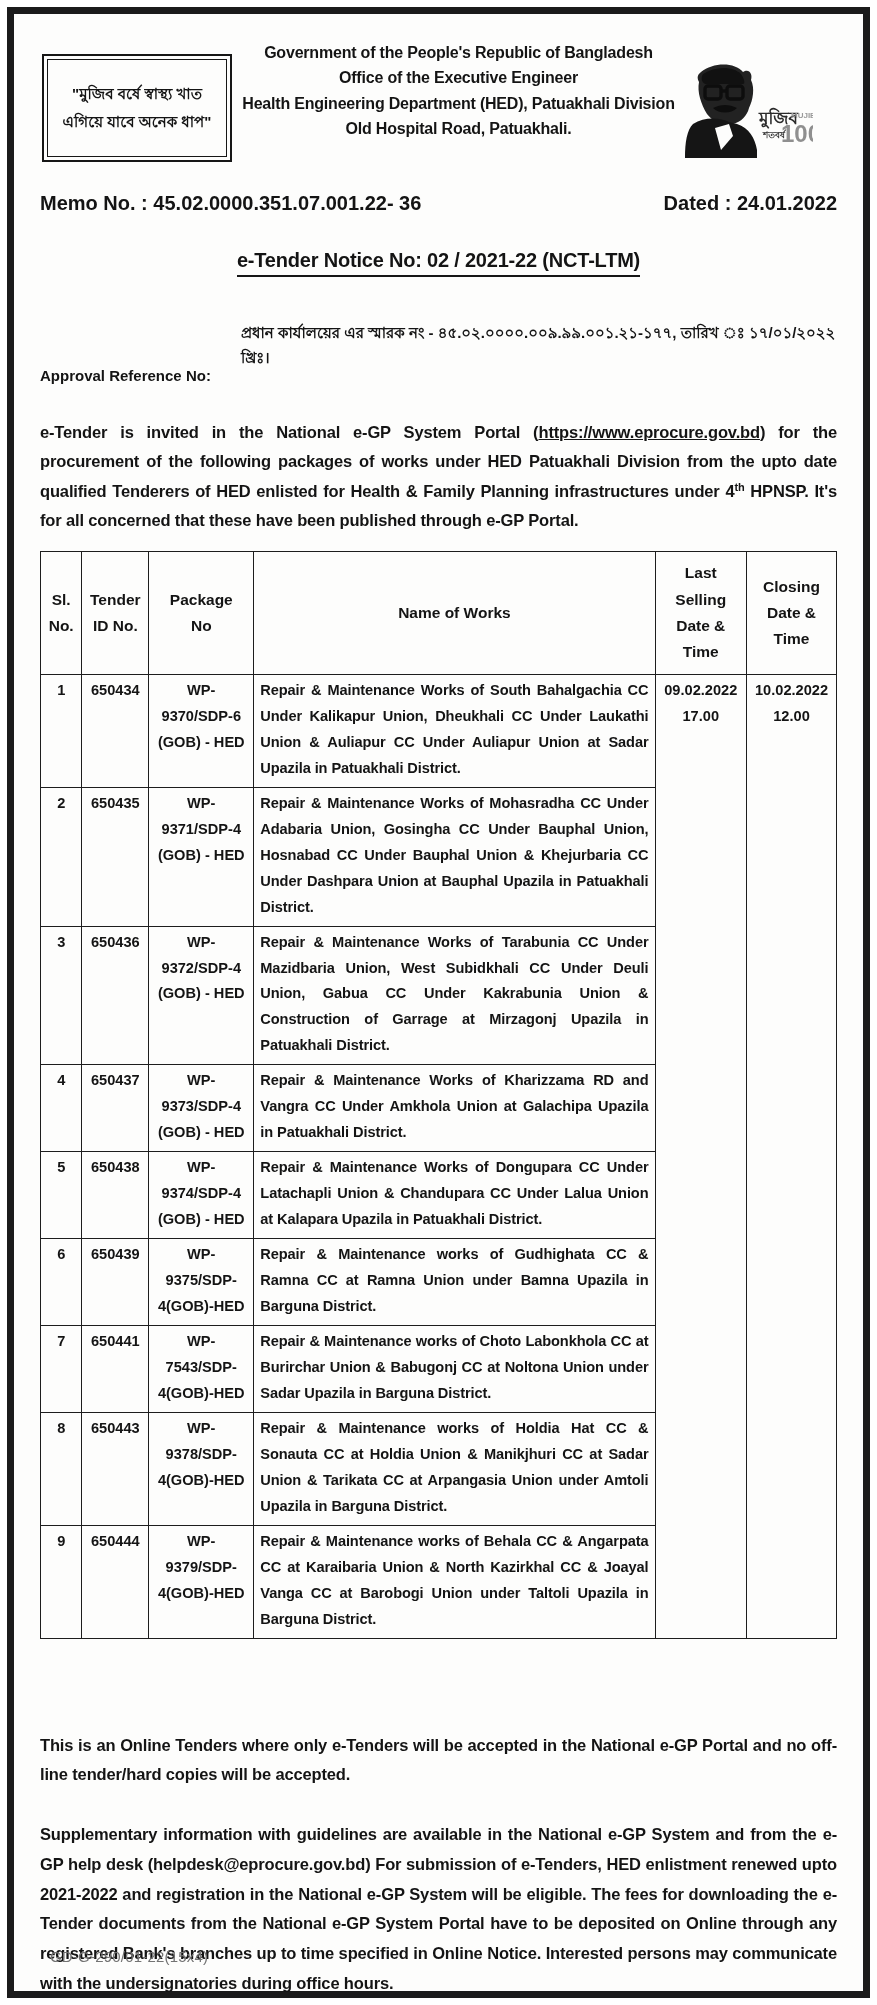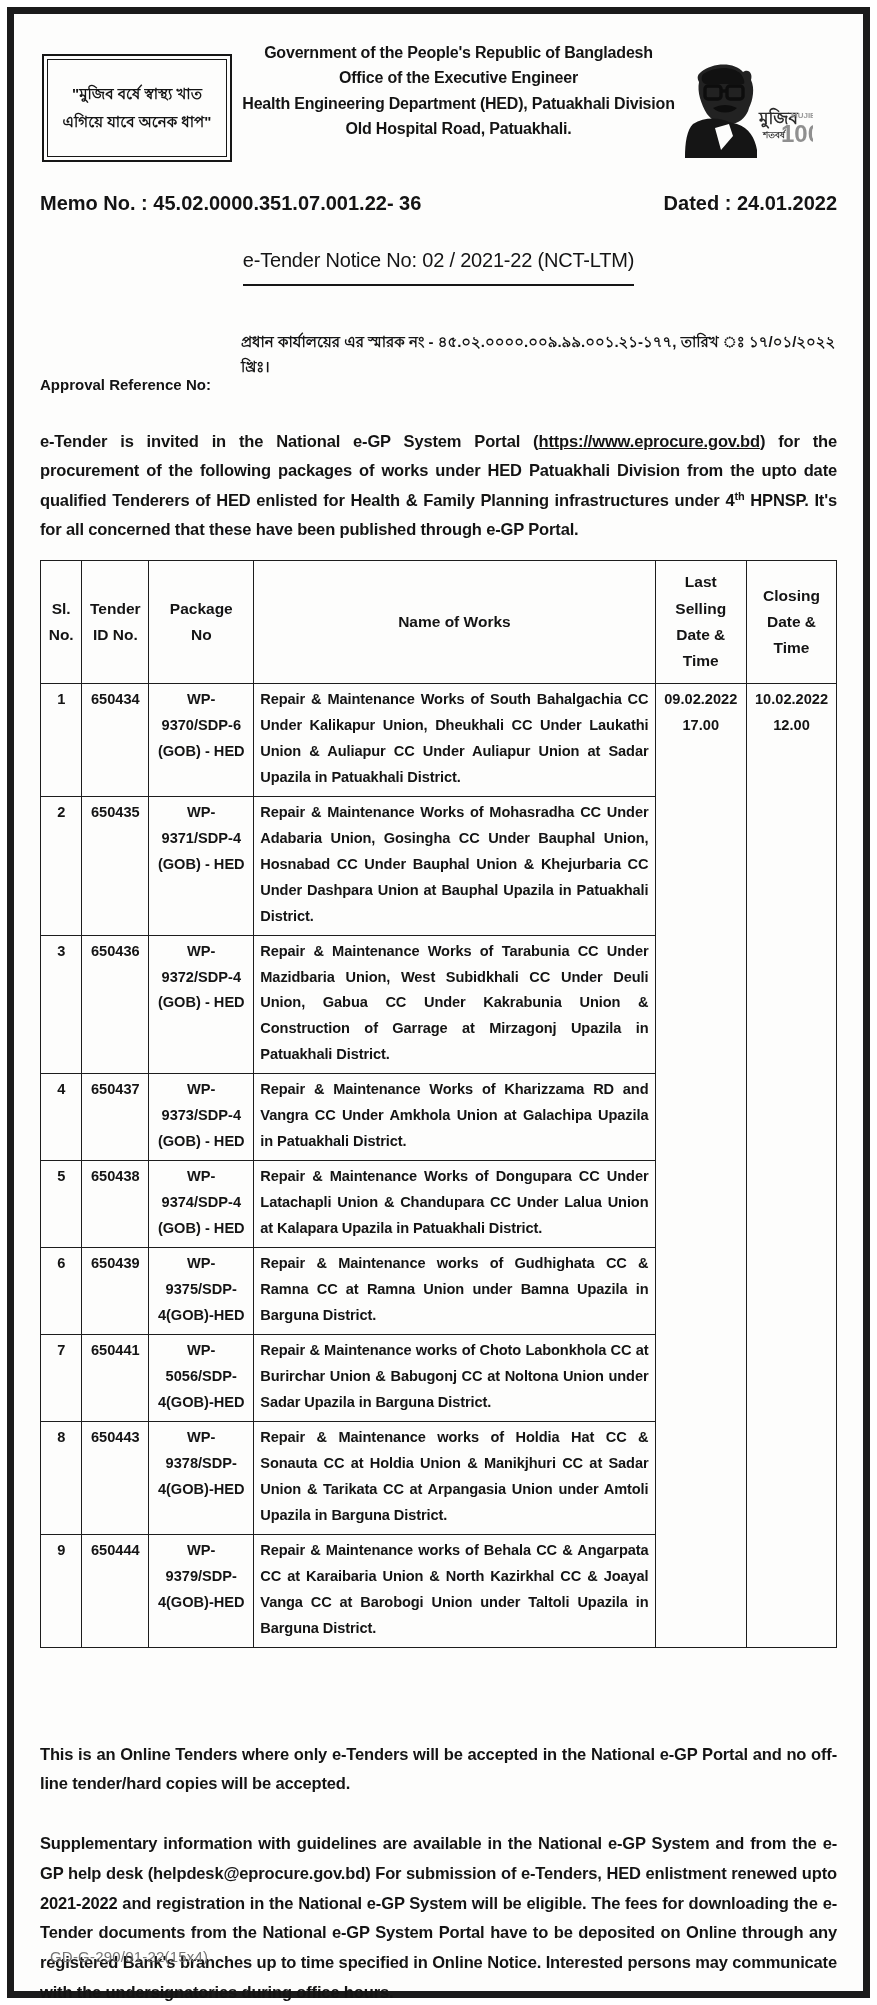--- a/index.html
+++ b/index.html
@@ -65,24 +65,24 @@
   .memo-row {
     display: flex;
     justify-content: space-between;
     margin-top: 12px;
     font-weight: 700;
     font-size: 20px;
   }
   .notice-title-wrap { text-align: center; margin-top: 34px; }
   .notice-title {
     display: inline-block;
-    font-weight: 400;
+    font-weight: 700;
     font-size: 20px;
     border-bottom: 2.5px solid #161616;
-    padding-bottom: 12px;
+    padding-bottom: 3px;
     letter-spacing: -0.2px;
   }
   .approval-row {
     margin-top: 44px;
     font-size: 15px;
     display: flex;
   }
   .approval-label { font-weight: 700; white-space: nowrap; margin-top: 46px; }
   .approval-value { font-weight: 600; margin-left: 30px; }
 
@@ -280,21 +280,21 @@
           <tr>
             <td class="td-center">6</td>
             <td class="td-center">650439</td>
             <td class="td-center pre">WP-9375/SDP-
 4(GOB)-HED</td>
             <td class="td-works">Repair &amp; Maintenance works of Gudhighata CC &amp; Ramna CC at Ramna Union under Bamna Upazila in Barguna District.</td>
           </tr>
           <tr>
             <td class="td-center">7</td>
             <td class="td-center">650441</td>
-            <td class="td-center pre">WP-5056/SDP-
+            <td class="td-center pre">WP-7543/SDP-
 4(GOB)-HED</td>
             <td class="td-works">Repair &amp; Maintenance works of Choto Labonkhola CC at Burirchar Union &amp; Babugonj CC at Noltona Union under Sadar Upazila in Barguna District.</td>
           </tr>
           <tr>
             <td class="td-center">8</td>
             <td class="td-center">650443</td>
             <td class="td-center pre">WP-9378/SDP-
 4(GOB)-HED</td>
             <td class="td-works">Repair &amp; Maintenance works of Holdia Hat CC &amp; Sonauta CC at Holdia Union &amp; Manikjhuri CC at Sadar Union &amp; Tarikata CC at Arpangasia Union under Amtoli Upazila in Barguna District.</td>
           </tr>

